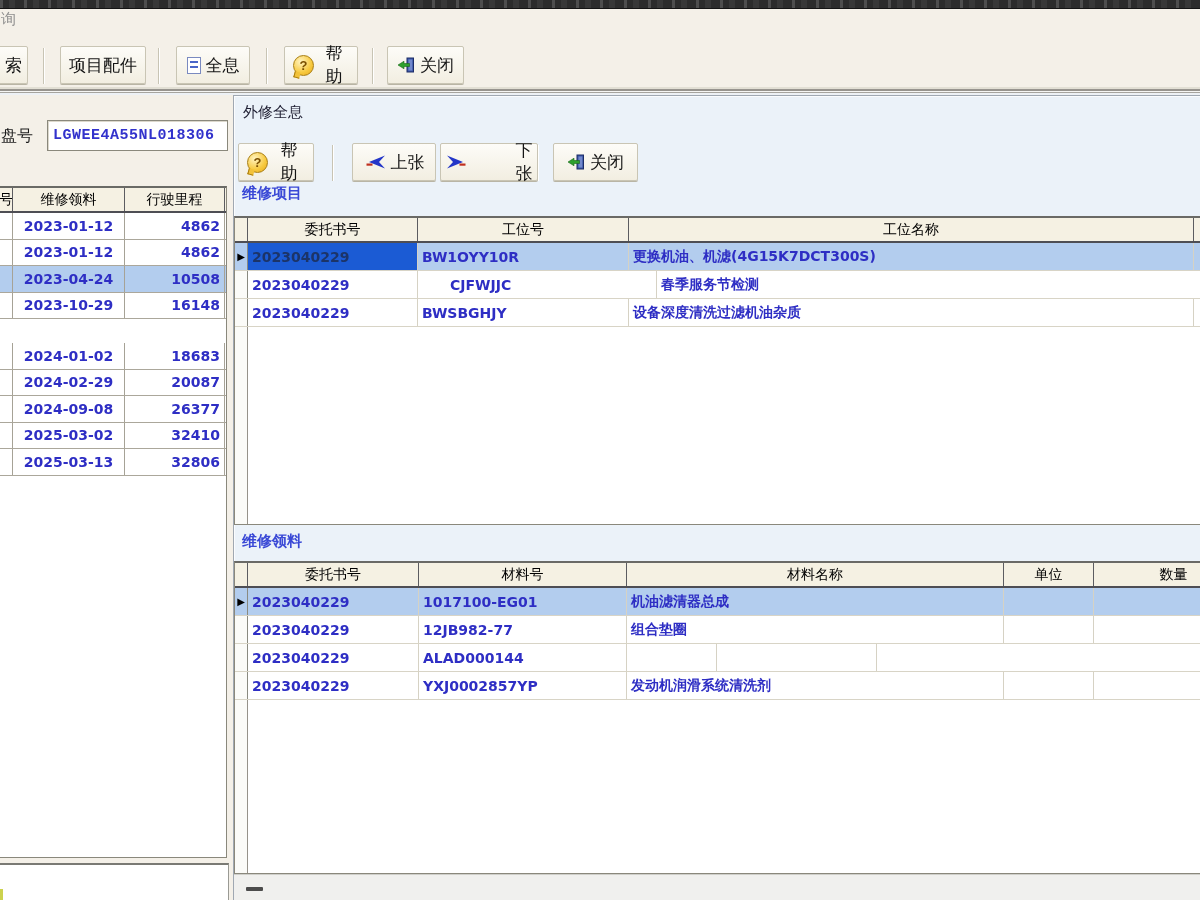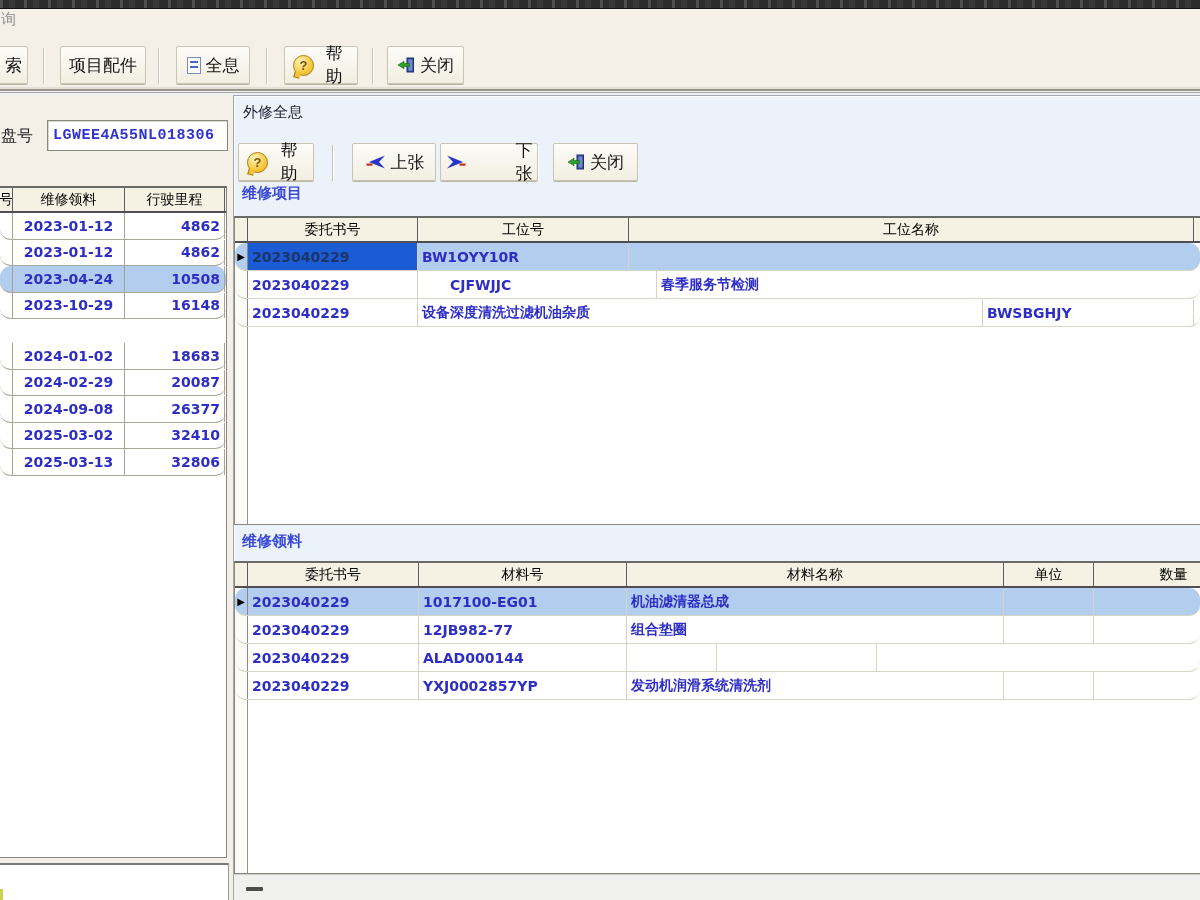--- a/index.html
+++ b/index.html
@@ -40,21 +40,21 @@
   .dlg-title{position:absolute;left:9px;top:7px;font-size:15px;color:#1e1e32;}
   .section-label{position:absolute;left:8px;font-size:15px;font-weight:600;color:#3a49d6;}
 
   
   .grid{position:absolute;background:#fff;border:1px solid #8a887c;border-top:2px solid #6a6a66;overflow:hidden;box-sizing:border-box;}
   .g-head{display:flex;background:#f5f1e3;border-bottom:2px solid #4e4e54;box-sizing:border-box;}
   .g-hcell{box-sizing:border-box;flex:none;border-right:1px solid #5c5c60;display:flex;align-items:center;justify-content:center;
            font-size:14px;color:#000;overflow:hidden;white-space:nowrap;}
   .g-strip{position:absolute;left:0;width:13px;bottom:0;background:#fbfbf8;border-right:1px solid #96928a;z-index:0;box-sizing:border-box;}
   .g-body{position:relative;z-index:1;}
-  .g-row{display:flex;width:100%;border-bottom:1px solid #d8d4c6;box-sizing:border-box;background:transparent;border-radius:11px;}
+  .g-row{display:flex;width:100%;border-bottom:1px solid #d8d4c6;box-sizing:border-box;background:transparent;}
   .g-row.sel{background:#b3cdee;}
   .g-cell{box-sizing:border-box;flex:none;border-right:1px solid #d6d2c4;font-size:14px;font-weight:700;color:#2e2ec4;
           display:flex;align-items:center;padding:0 4px;overflow:hidden;white-space:nowrap;}
   .g-cell.focus{background:#1b5bd4;color:#1c3468;}
   .g-ind{background:transparent;border-right:1px solid #8a8a80;color:#000;font-weight:400;font-size:10px;justify-content:center;padding:0;}
   .a-center{justify-content:center;}
   .a-right{justify-content:flex-end;}
   .grid-visits .g-row{border-bottom:1px solid #aba79b;}
   .grid-visits .g-cell{border-right:1px solid #a6a296;}
   .grid-visits{border-left:none;}
@@ -217,32 +217,33 @@
           <div class="g-hcell" style="width: 211px;">工位号</div>
           <div class="g-hcell" style="width: 565px;">工位名称</div>
           <div class="g-hcell" style="width: 200px;"></div>
         </div>
         <div class="g-strip" style="top: 27px;"></div>
         <div class="g-body">
           <div class="g-row sel" style="height: 28px;">
             <div class="g-cell g-ind" style="width: 13px;">▶</div>
             <div class="g-cell a-left focus" style="width: 170px;">2023040229</div>
             <div class="g-cell a-left" style="width: 211px;">BW1OYY10R</div>
+            <div class="g-cell a-left" style="width: 565px;">更换机油、机滤(4G15K7DCT300S)</div>
           </div>
           <div class="g-row" style="height: 28px;">
             <div class="g-cell g-ind" style="width: 13px;"></div>
             <div class="g-cell a-left" style="width: 170px;">2023040229</div>
             <div class="g-cell a-left" style="width: 211px; margin-left: 28px;">CJFWJJC</div>
             <div class="g-cell a-left" style="width: 565px;">春季服务节检测</div>
           </div>
           <div class="g-row" style="height: 28px;">
             <div class="g-cell g-ind" style="width: 13px;"></div>
             <div class="g-cell a-left" style="width: 170px;">2023040229</div>
+            <div class="g-cell a-left" style="width: 211px;">BWSBGHJY</div>
             <div class="g-cell a-left" style="width: 565px;">设备深度清洗过滤机油杂质</div>
-            <div class="g-cell a-left" style="width: 211px;">BWSBGHJY</div>
           </div>
         </div>
       </div>
 
     <span class="section-label" style="top:436px;">维修领料</span>
     <div id="materials-grid" class="grid" style="left:0;top:465px;width:967px;height:313px;">
         <div class="g-head" style="height: 25px;">
           <div class="g-hcell" style="width: 13px;"></div>
           <div class="g-hcell" style="width: 171px;">委托书号</div>
           <div class="g-hcell" style="width: 208px; text-align: right;">材料号</div>

